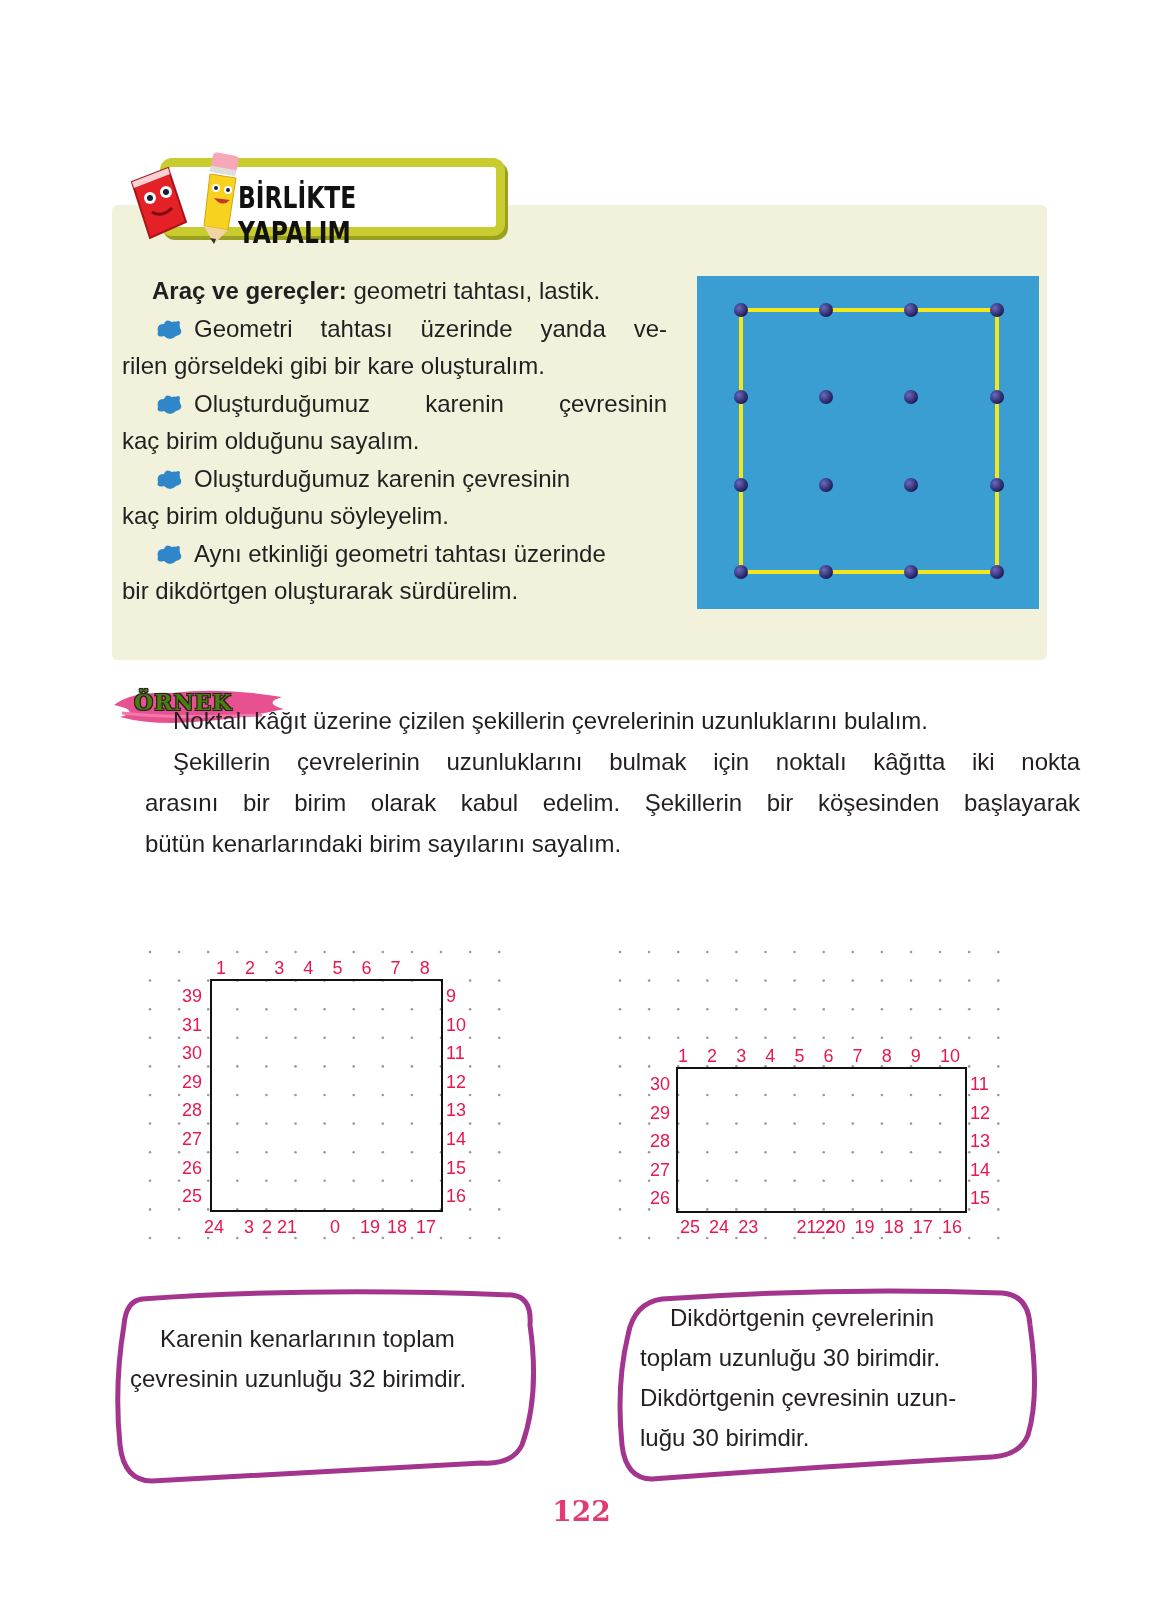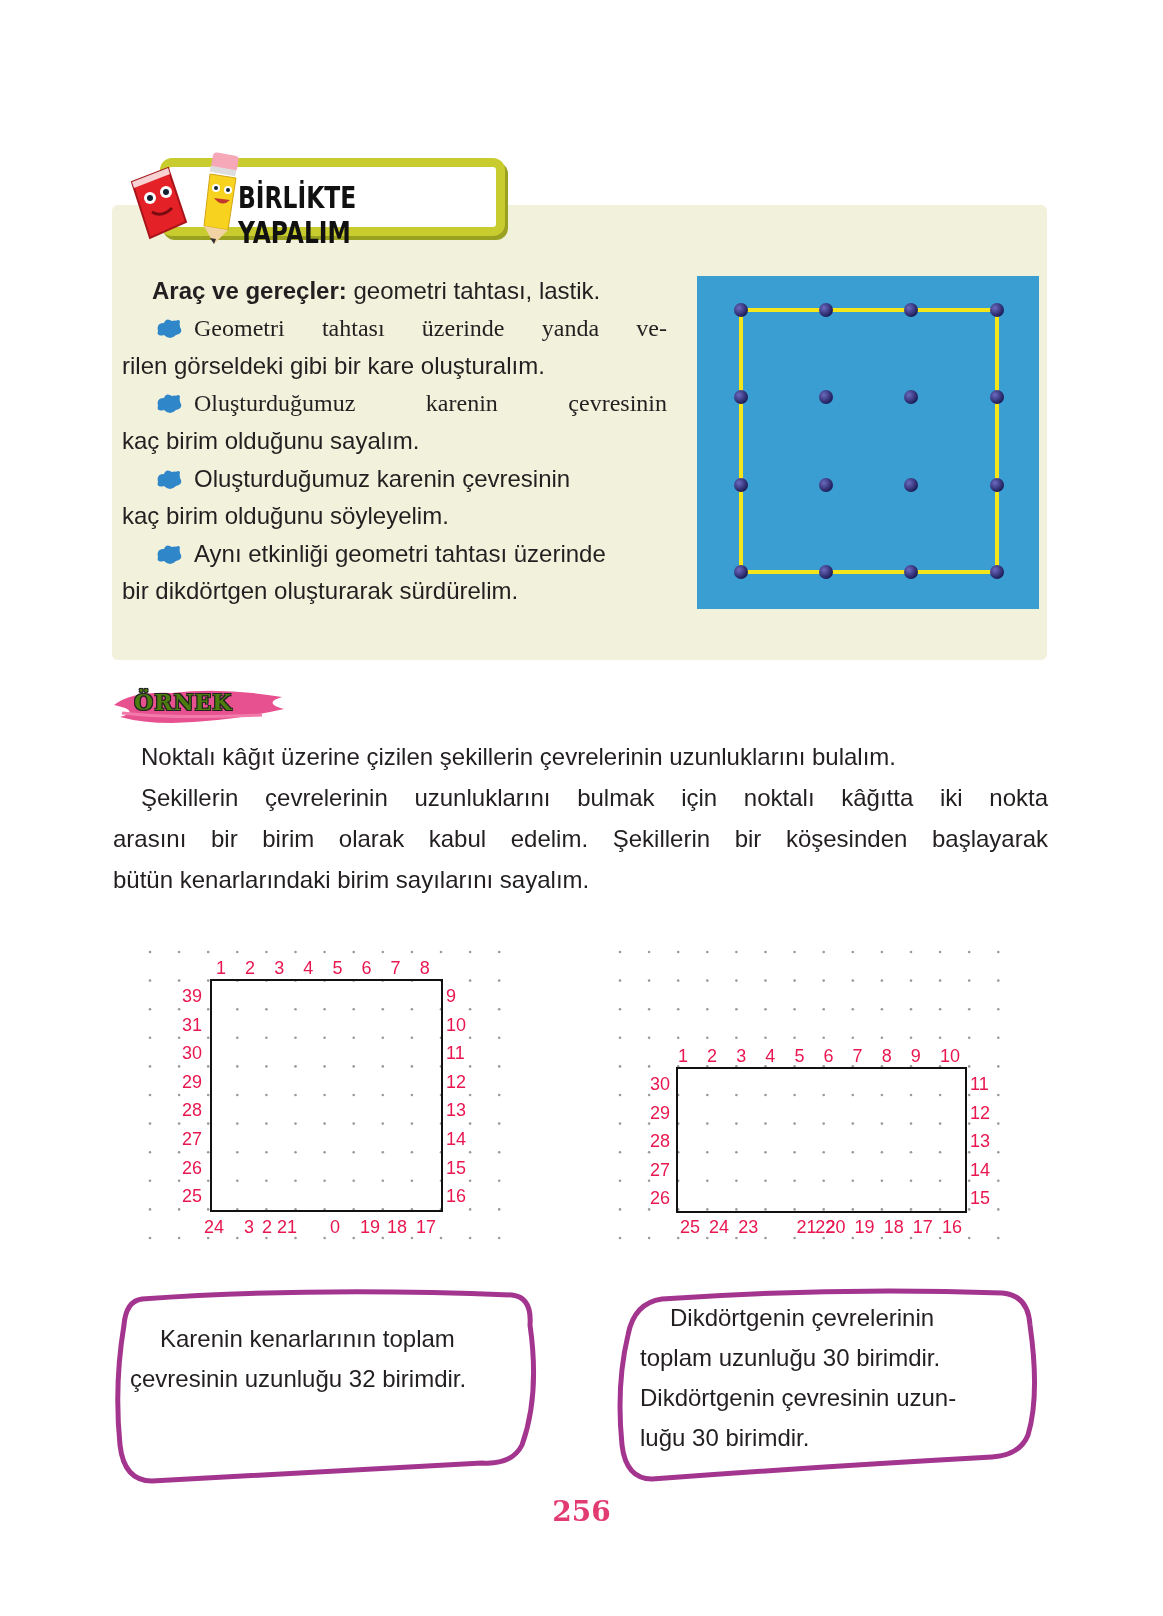--- a/index.html
+++ b/index.html
@@ -30,21 +30,21 @@
     position:absolute; left:118px; top:30px; font-size:30px; font-weight:bold;
     font-family:"DejaVu Sans", sans-serif; letter-spacing:0px;
     transform:scaleX(0.78); transform-origin:left top; color:#111;
   }
   .book-icon { position:absolute; left:8px; top:14px; width:62px; height:78px; }
   .pencil-icon { position:absolute; left:78px; top:0px; width:52px; height:95px; }
 
   .act-text { position:absolute; left:122px; top:272px; width:545px; font-size:24px; line-height:37.5px; }
   .act-text p { margin:0; }
   .act-text .indent { padding-left:32px; }
-  .act-text .just { text-align:justify; text-align-last:justify;font-family:Liberation Serif, serif; }
+  .act-text .just { text-align:justify; text-align-last:justify; }
   .bullet-icon { display:inline-block; width:30px; height:22px; vertical-align:-3px; margin-right:10px; }
 
   .geoboard { position:absolute; left:697px; top:276px; width:342px; height:333px; background:#3a9ed3; }
 
   
   .ornek { position:absolute; left:112px; top:683px; width:175px; height:44px; }
   .ornek-label {
     position:absolute; left:22px; top:6px; font-family:"DejaVu Serif", serif; font-weight:bold;
     font-size:22px; color:#4d7c0f; letter-spacing:1px;
     -webkit-text-stroke:1.2px #222; paint-order:stroke fill;
@@ -162,21 +162,21 @@
 </svg>
 
 <div class="ornek">
   <svg class="abs" style="left:0;top:0" width="175" height="44" viewBox="0 0 175 44">
     <path d="M2 22 Q20 8 60 10 Q110 4 170 14 Q150 20 172 26 Q120 38 60 40 Q30 40 8 34 Q30 28 2 22Z" fill="#e8518f"></path>
     <path d="M10 30 Q60 36 150 32" stroke="#f27aab" stroke-width="3" fill="none"></path>
   </svg>
   <div class="ornek-label">ÖRNEK</div>
 </div>
 
-<div class="body-text" style="top:736px;">
+<div class="body-text" style="top:700px;margin-left:32px;">
   <p class="indent">Noktalı kâğıt üzerine çizilen şekillerin çevrelerinin uzunluklarını bulalım.</p>
   <p class="indent just" style="text-align-last:justify;">Şekillerin çevrelerinin uzunluklarını bulmak için noktalı kâğıtta iki nokta</p>
   <p class="just" style="text-align-last:justify;">arasını bir birim olarak kabul edelim. Şekillerin bir köşesinden başlayarak</p>
   <p>bütün kenarlarındaki birim sayılarını sayalım.</p>
 </div>
 
 <div class="grid" style="left:140px;top:935px;width:370px;height:305px;">
   <svg id="sq-dots" class="abs" style="left:0;top:0" width="370" height="305">
       <circle cx="10" cy="17" r="1.3" fill="#9a9a9a"></circle>
       <circle cx="39.1" cy="17" r="1.3" fill="#9a9a9a"></circle>
@@ -561,13 +561,13 @@
 <svg class="abs" style="left:612px;top:1285px" width="430" height="200" viewBox="0 0 430 200">
   <path d="M50 14 Q220 2 390 8 Q416 10 418 40 Q428 110 416 150 Q408 170 380 172 Q200 182 40 194 Q14 194 10 160 Q4 100 16 50 Q22 18 50 14Z" fill="#fff" stroke="#a3358f" stroke-width="5"></path>
 </svg>
 <div class="bubble-text" style="left:640px;top:1298px;width:390px;">
   <div style="padding-left:30px">Dikdörtgenin çevrelerinin</div>
   <div>toplam uzunluğu 30 birimdir.</div>
   <div>Dikdörtgenin çevresinin uzun-</div>
   <div>luğu 30 birimdir.</div>
 </div>
 
-<div class="page-number">256</div>
+<div class="page-number">122</div>
 
 </body></html>

